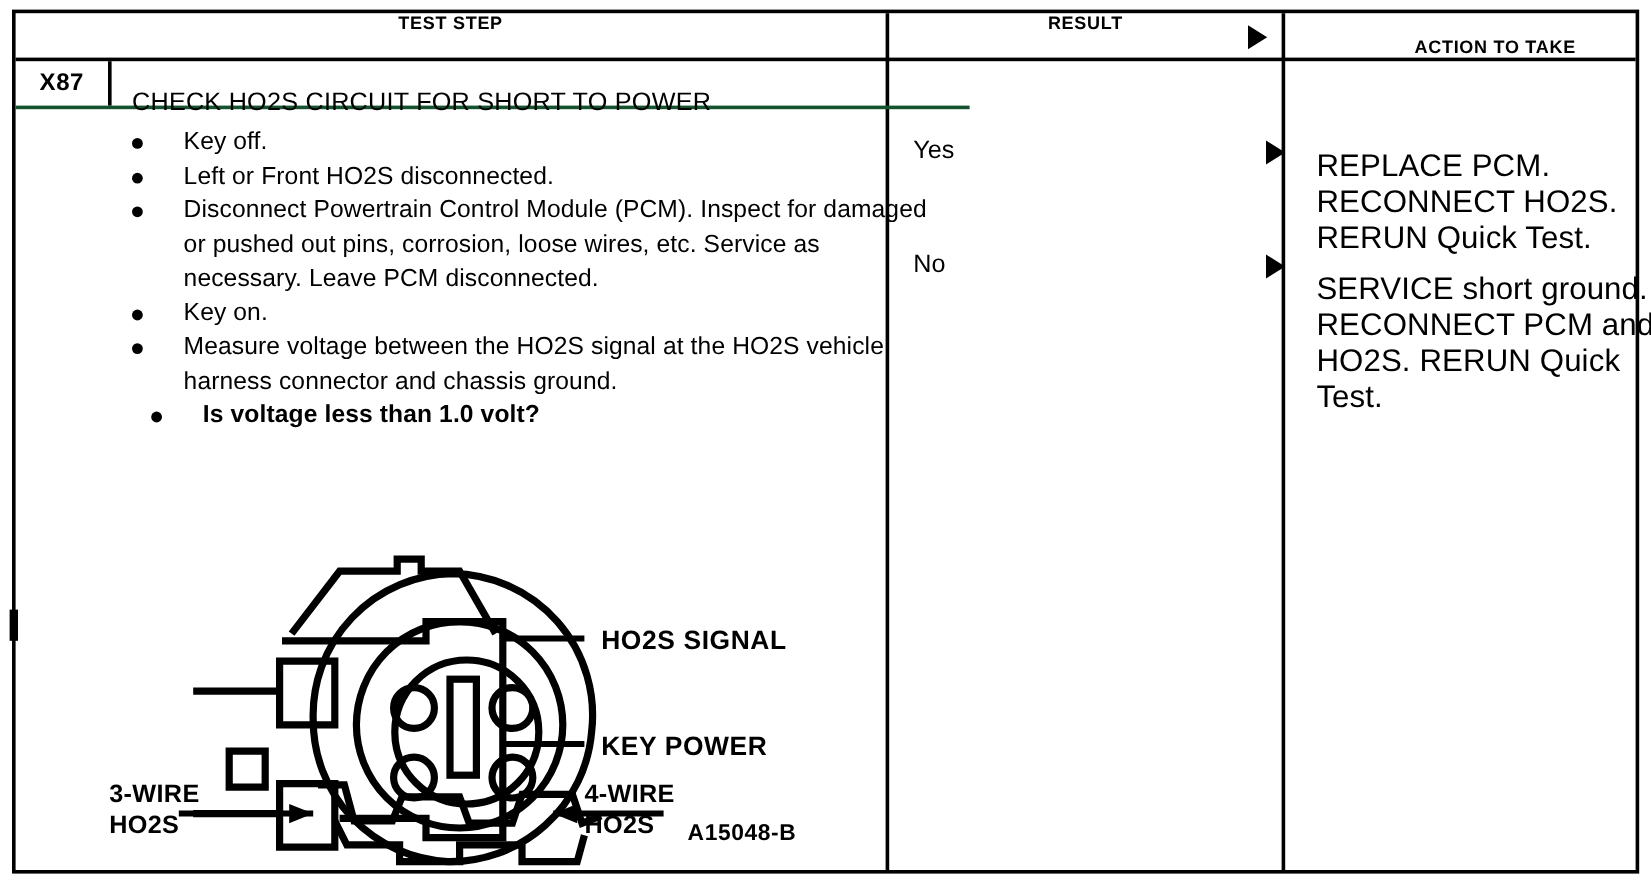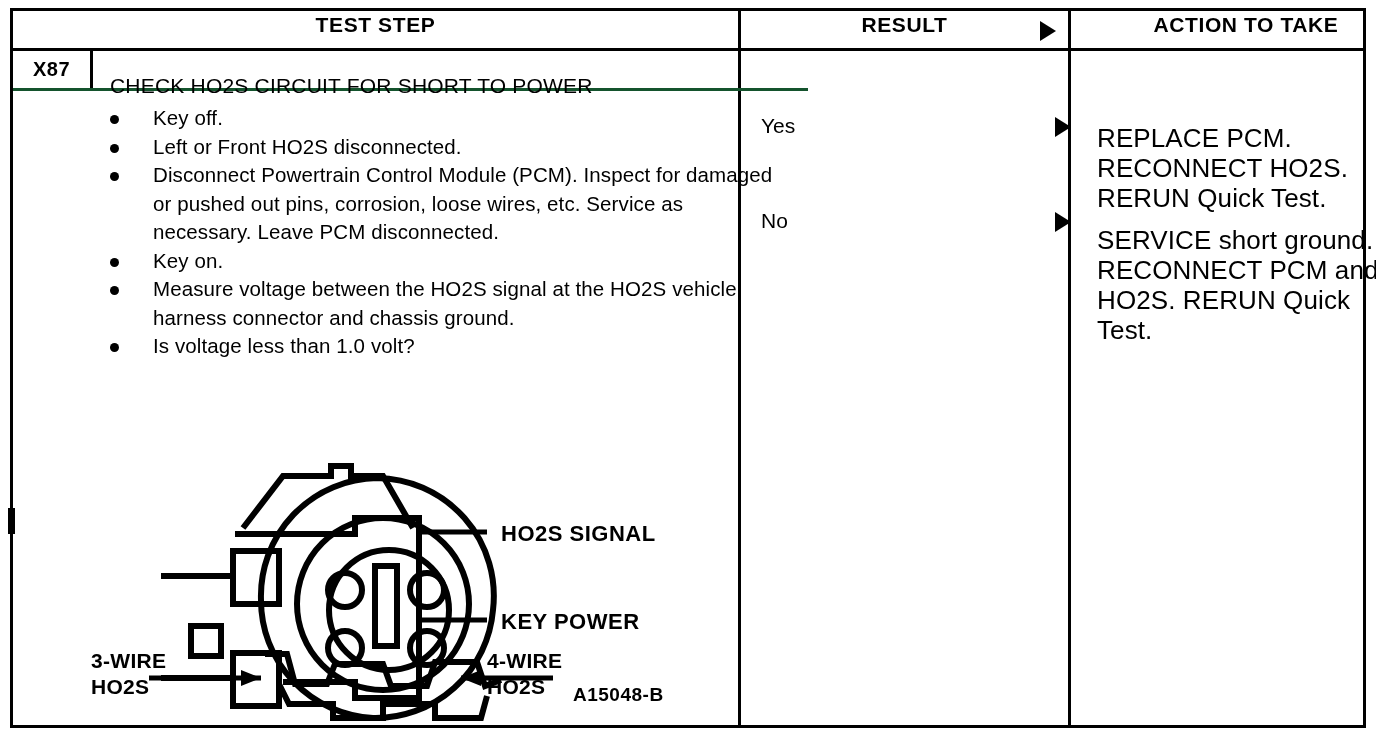--- a/index.html
+++ b/index.html
@@ -28,26 +28,26 @@
   .vrule.col2{left:1055px;}   
 
   
   #header-row{
     position:absolute;left:0;top:0;right:0;height:40px;
     border-bottom:3px solid #000;
     box-sizing:border-box;
   }
   .hcell{
     position:absolute;top:0;height:28px;
-    display:flex;align-items:center;justify-content:center;
-    font-weight:bold;font-size:21px;letter-spacing:.6px;
+    display:flex;align-items:flex-start;justify-content:center;
+    font-weight:bold;font-size:15px;letter-spacing:.6px;
   }
   #h-test{left:0;width:725px;}
   #h-result{left:728px;width:327px;justify-content:center;}
-  #h-action{left:1116px;right:0;}
+  #h-action{left:1116px;right:0;margin-top:20px;}
 
   
   .tri{
     width:0;height:0;
     border-left:16px solid #000;
     border-top:10px solid transparent;
     border-bottom:10px solid transparent;
   }
   #h-result .tri{position:absolute;right:12px;top:10px;}
 
@@ -84,21 +84,21 @@
     font-size:20.5px;
     line-height:28.5px;
     margin-bottom:0px;
     letter-spacing:.1px;
   }
   ul.bullets li .dot{
     position:absolute;left:97px;top:11px;
     width:9px;height:9px;border-radius:50%;
     background:#000;
   }
-  ul.bullets li.bold{font-weight:normal;}
+  ul.bullets li.bold{font-weight:bold;margin-left:16px;}
 
   
   .res-row{position:absolute;left:728px;width:327px;height:40px;}
   .res-row .label{
     position:absolute;left:20px;top:0;
     font-size:21px;line-height:28px;
   }
   .res-row .tri{position:absolute;left:314px;top:5px;}
   #res-yes{top:101px;}
   #res-no{top:196px;}

